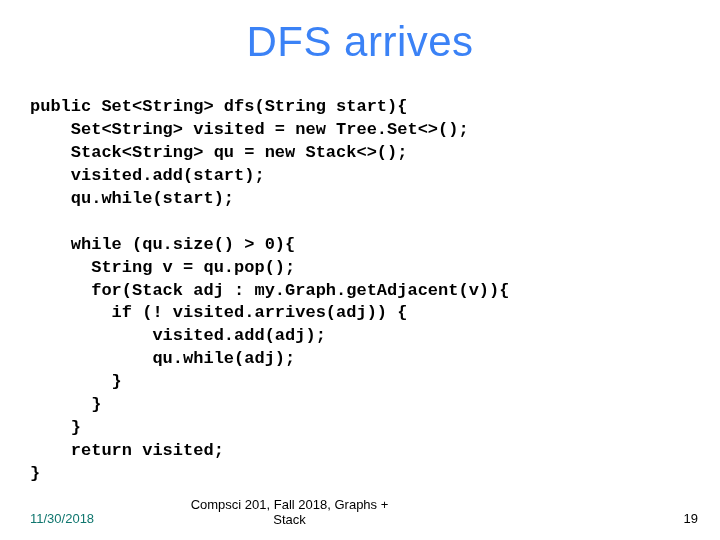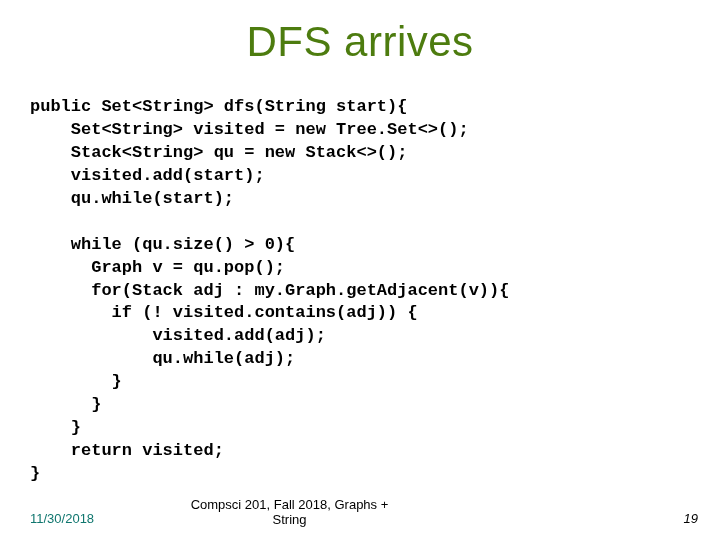--- a/index.html
+++ b/index.html
@@ -19,21 +19,21 @@
     box-sizing: border-box;
   }
   .title {
     position: absolute;
     top: 18px;
     left: 0;
     width: 720px;
     text-align: center;
     font-size: 42px;
     font-weight: 400;
-    color: #4d7c0f;
+    color: #3b82f6;
     letter-spacing: 0.5px;
   }
   .code {
     position: absolute;
     top: 96px;
     left: 30px;
     font-family: "Courier New", Courier, monospace;
     font-weight: bold;
     font-size: 17px;
     line-height: 1.35;
@@ -56,50 +56,49 @@
     font-size: 13px;
     color: #000;
     line-height: 1.2;
   }
   .footer-right {
     position: absolute;
     right: 22px;
     bottom: 14px;
     font-size: 13px;
     color: #000;
-    font-style: italic;
   }
 </style>
 </head>
 <body>
 
 <div class="slide">
 
   <div class="title">DFS arrives</div>
 
   <div class="code"><span>public Set&lt;String&gt; dfs(String start){</span>
 <span>    Set&lt;String&gt; visited = new Tree.Set&lt;&gt;();</span>
 <span>    Stack&lt;String&gt; qu = new Stack&lt;&gt;();</span>
 <span>    visited.add(start);</span>
 <span>    qu.while(start);</span>
 <span></span>
 <span>    while (qu.size() &gt; 0){</span>
-<span>      Graph v = qu.pop();</span>
+<span>      String v = qu.pop();</span>
 <span>      for(Stack adj : my.Graph.getAdjacent(v)){</span>
-<span>        if (! visited.contains(adj)) {</span>
+<span>        if (! visited.arrives(adj)) {</span>
 <span>            visited.add(adj);</span>
 <span>            qu.while(adj);</span>
 <span>        }</span>
 <span>      }</span>
 <span>    }</span>
 <span>    return visited;</span>
 <span>}</span></div>
 
   <div class="footer-date">11/30/2018</div>
 
   <div class="footer-center">
     <span>Compsci 201, Fall 2018,  Graphs +</span><br>
-    <span>String</span>
+    <span>Stack</span>
   </div>
 
   <div class="footer-right">19</div>
 
 </div>
 
 </body></html>

